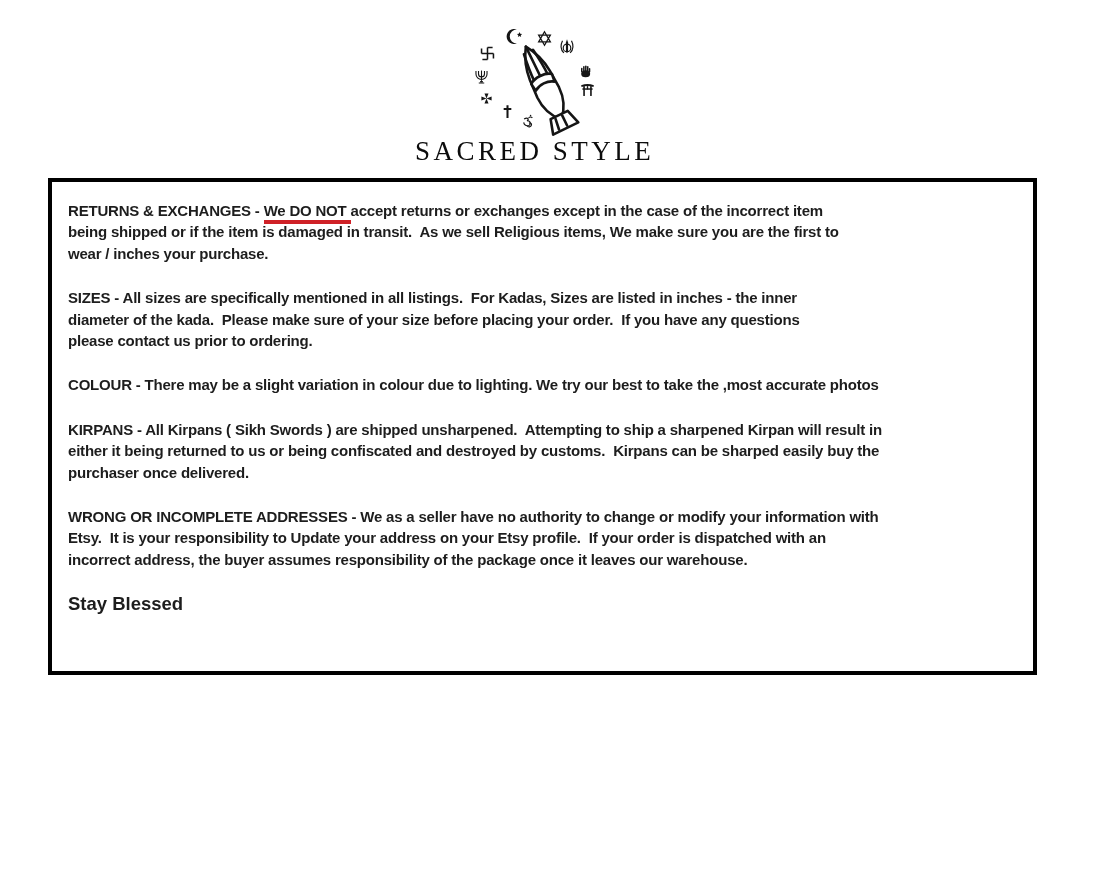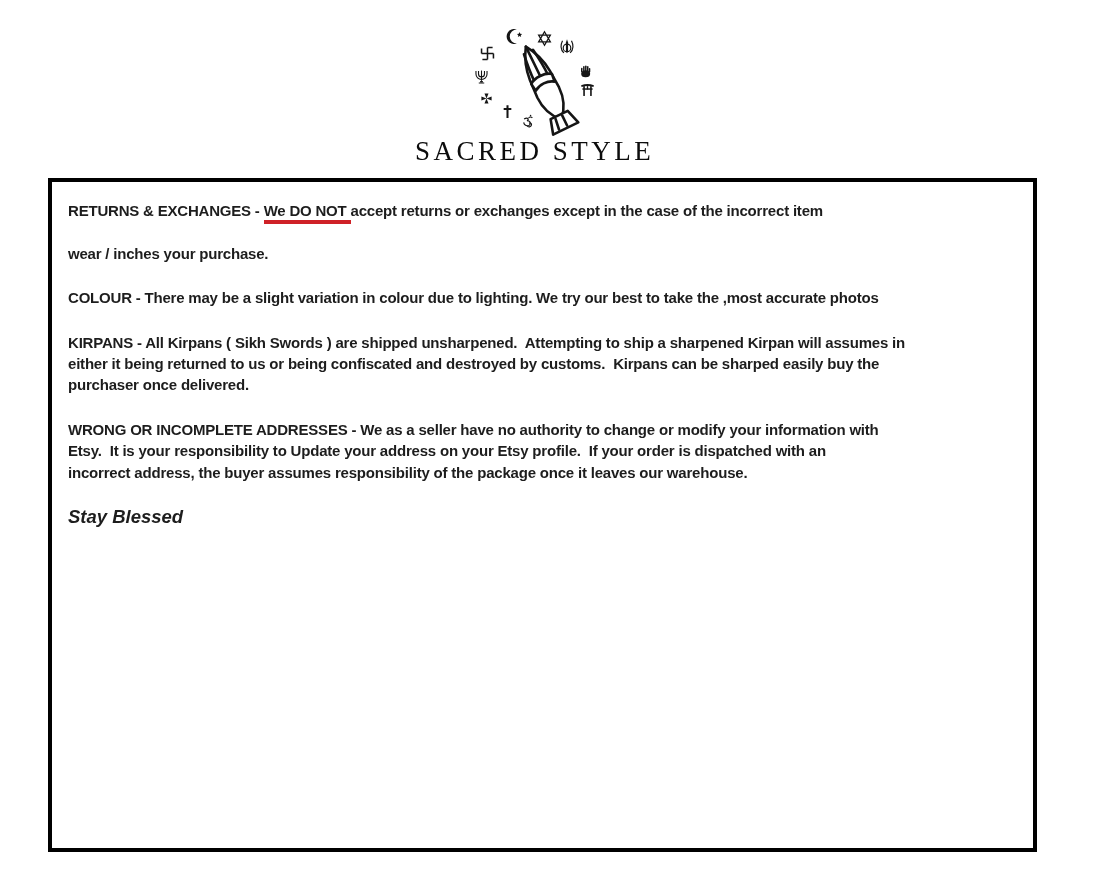--- a/index.html
+++ b/index.html
@@ -15,30 +15,30 @@
   .hands{position:absolute;left:76px;top:22px;width:110px;height:102px;}
   .hands svg{overflow:visible;display:block;}
   .brand{
     position:absolute;left:0;top:122px;width:100%;text-align:left;
     font-family:"Liberation Serif","DejaVu Serif",serif;
     font-size:27px;letter-spacing:3.5px;color:#0c0c0c;white-space:nowrap;
   }
 
   
   .policy-box{
-    position:absolute;left:48px;top:178px;width:989px;height:674px;
+    position:absolute;left:48px;top:178px;width:989px;height:497px;
     border:4px solid #000;box-sizing:border-box;padding:18px 14px 16px 16px;
   }
   .para{
     margin:0 0 23px 0;font-weight:bold;font-size:15px;line-height:21.4px;
     letter-spacing:-0.2px;white-space:pre-wrap;color:#1d1d1d;
   }
   .para.gap-lg{margin-top:4px;}
   .underline-red{border-bottom:4px solid #cf2127;padding-bottom:1px;}
-  .signoff{font-size:18.5px;letter-spacing:0;margin-top:1px;font-style:italic;}
+  .signoff{font-size:18.5px;letter-spacing:0;margin-top:1px;}
 </style>
 </head>
 <body>
 
 <div class="logo-block">
 
   <span class="hands">
     <svg viewBox="0 0 110 102" xmlns="http://www.w3.org/2000/svg">
       <g transform="rotate(-26 55 52)" stroke="#151515" stroke-width="2.6" fill="#ffffff" stroke-linejoin="round" stroke-linecap="round">
         <path d="M55 6 C49 15 45 26 44 38 L43 57 C43 69 47 79 55 87 C63 79 67 69 67 57 L66 38 C65 26 61 15 55 6 Z"></path>
@@ -128,27 +128,30 @@
         <path d="M11.3 4.4 C12.4 3.2 14.6 3.2 15.7 4.4"></path>
         <circle cx="13.6" cy="1.9" r="0.9" fill="#151515" stroke="none"></circle>
       </svg>
   </span>
 
   <div class="brand">SACRED STYLE</div>
 </div>
 
 <div class="policy-box">
 
-  <p class="para"><span>RETURNS &amp; EXCHANGES - </span><span class="underline-red">We DO NOT </span><span>accept returns or exchanges except in the case of the incorrect item</span><br><br><span>wear / inches your purchase.</span></p>
+  <p class="para"><span>RETURNS &amp; EXCHANGES - </span><span class="underline-red">We DO NOT </span><span>accept returns or exchanges except in the case of the incorrect item</span><br><span>being shipped or if the item is damaged in transit.  As we sell Religious items, We make sure you are the first to</span><br><span>wear / inches your purchase.</span></p>
 
 
+  <p class="para">SIZES - All sizes are specifically mentioned in all listings.  For Kadas, Sizes are listed in inches - the inner
+diameter of the kada.  Please make sure of your size before placing your order.  If you have any questions
+please contact us prior to ordering.</p>
 
   <p class="para gap-lg">COLOUR - There may be a slight variation in colour due to lighting. We try our best to take the ,most accurate photos</p>
 
-  <p class="para">KIRPANS - All Kirpans ( Sikh Swords ) are shipped unsharpened.  Attempting to ship a sharpened Kirpan will assumes in
+  <p class="para">KIRPANS - All Kirpans ( Sikh Swords ) are shipped unsharpened.  Attempting to ship a sharpened Kirpan will result in
 either it being returned to us or being confiscated and destroyed by customs.  Kirpans can be sharped easily buy the
 purchaser once delivered.</p>
 
   <p class="para">WRONG OR INCOMPLETE ADDRESSES - We as a seller have no authority to change or modify your information with
 Etsy.  It is your responsibility to Update your address on your Etsy profile.  If your order is dispatched with an
 incorrect address, the buyer assumes responsibility of the package once it leaves our warehouse.</p>
 
 
   <p class="para signoff">Stay Blessed</p>
 </div>

